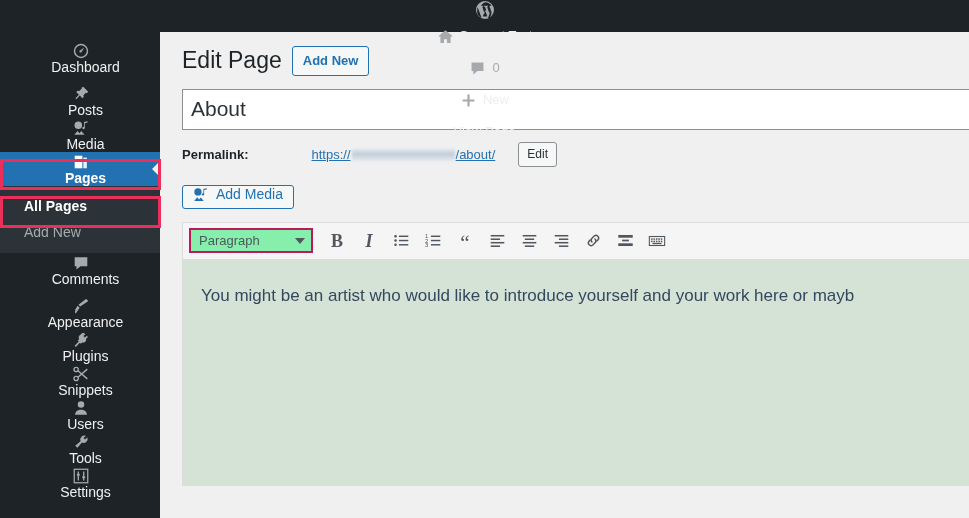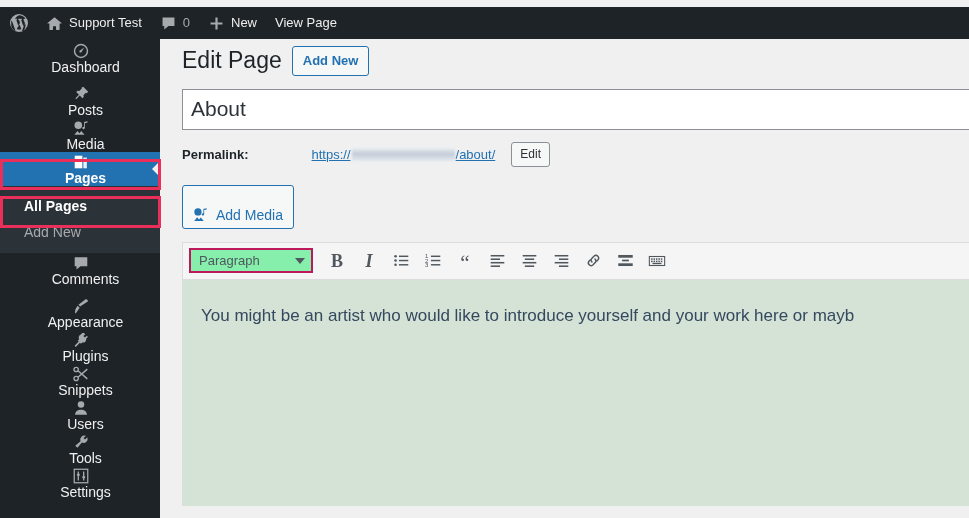--- a/index.html
+++ b/index.html
@@ -6,26 +6,27 @@
   html, body {
     width: 969px; height: 518px;
     overflow: hidden;
     font-family: "Liberation Sans", sans-serif;
     background: #f0f0f1;
   }
   body { position: relative; }
 
   
   #adminbar {
-    position: absolute; top: 7px; left: 0;
+    position: absolute; top: 0; left: 0;
     width: 969px; height: 32px;
     background: #1d2327;
     display: flex; align-items: center;
     color: #a7aaad; font-size: 13px;
     z-index: 50;
+    flex-direction: column;
   }
   .ab-item {
     height: 32px; display: flex; align-items: center;
     padding: 0 9px; gap: 6px; color: #eeeeee;
     white-space: nowrap; font-size: 13px; line-height: 32px;
   }
   .ab-item.logo { padding: 0 8px 0 9px; }
   .ab-count { color: #a7aaad; }
   .ab-icon { display: inline-flex; align-items: center; justify-content: center; }
   .ab-icon svg { display: block; }
@@ -134,32 +135,33 @@
   .redact {
     display: inline-block;
     width: 103px; height: 15px;
     margin: 0 1px;
     vertical-align: middle;
     background: linear-gradient(180deg,#f3f5f7 0%, #c3cdd8 45%, #d5dde5 75%, #eef1f4 100%);
     filter: blur(1.2px);
     border-radius: 1px;
   }
   .btn-edit {
+    margin-left: 7px;
     font-size: 12px; line-height: 1.9;
     padding: 0 8px;
     background: #f6f7f7;
     border: 1px solid #8c8f94;
     border-radius: 3px;
     color: #2c3338;
   }
 
   .btn-addmedia {
-    display: inline-flex; align-items: flex-end; gap: 7px;
+    display: inline-flex; align-items: flex-start; gap: 7px;
     margin-top: 18px;
-    padding: 20px 10px 5px 9px;
+    padding: 0 10px 5px 9px;
     background: #f6f7f7;
     border: 1px solid #2271b1;
     border-radius: 3px;
     color: #2271b1; font-size: 14px;
   }
   .btn-addmedia svg { display:block; }
 
   
   .editor {
     margin-top: 13px;

